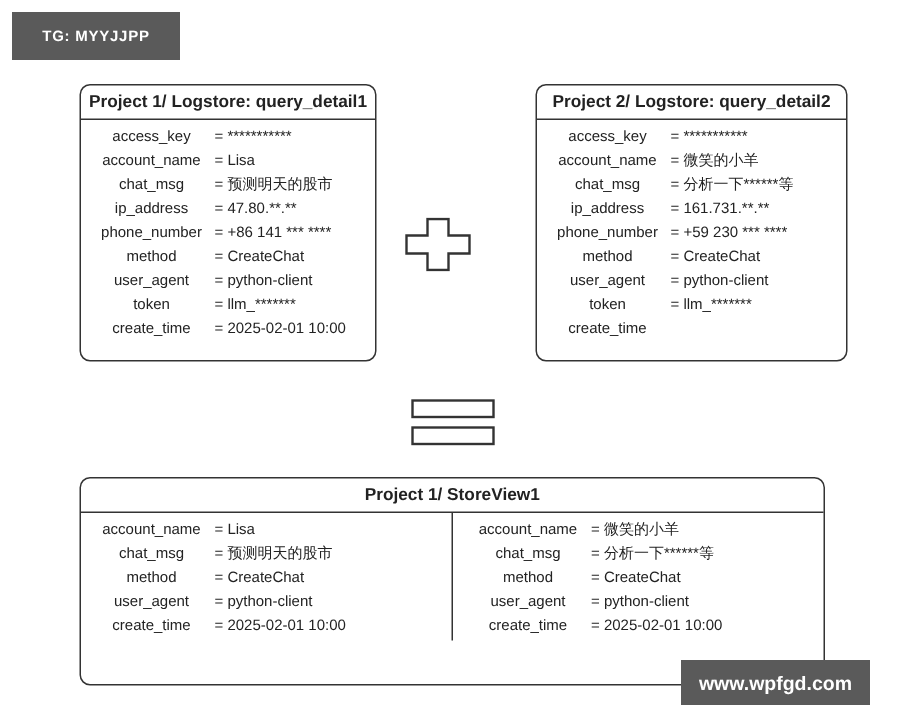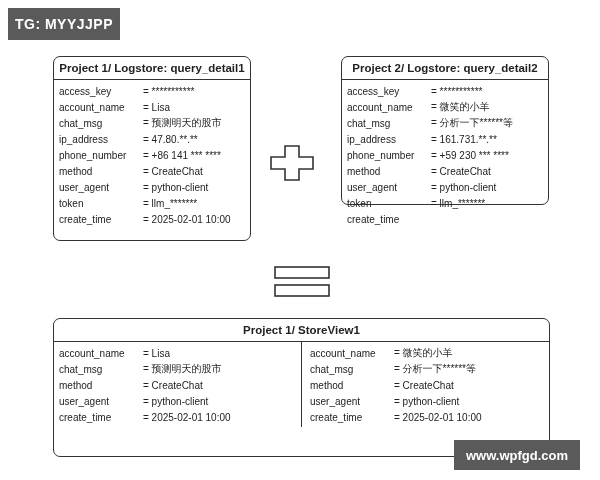--- a/index.html
+++ b/index.html
@@ -1,30 +1,30 @@
 <!DOCTYPE html>
 <html><head>
 <meta charset="utf-8">
 <style>
   html, body { margin:0; padding:0; }
   body { width:600px; height:480px; background:#ffffff; position:relative; overflow:hidden;
          font-family:"Liberation Sans","DejaVu Sans",sans-serif; color:#222; }
   .tag { position:absolute; left:8px; top:8px; width:112px; height:32px; background:#5a5a5a; color:#fff;
-         font-size:14px; font-weight:bold; letter-spacing:0.5px; display:flex; align-items:center; justify-content:center; }
+         font-size:10px; font-weight:bold; letter-spacing:0.5px; display:flex; align-items:center; justify-content:center; }
   .wm { position:absolute; left:454px; top:440px; width:126px; height:30px; background:#5a5a5a; color:#fff;
         font-size:13px; font-weight:bold; display:flex; align-items:center; justify-content:center; }
-  .box { position:absolute; border:1.5px solid #333; border-radius:7px; background:#fff; box-sizing:border-box; }
+  .box { position:absolute; border:1.5px solid #333; border-radius:7px; background:#fff; box-sizing:border-box;text-align:center; }
   .box .hdr { height:22px; border-bottom:1.2px solid #333; font-weight:bold; font-size:11.5px;
               display:flex; align-items:center; justify-content:center; }
   .rows { padding:3px 0 0 5px; }
   .row { height:16px; font-size:10px; display:flex; align-items:center; white-space:nowrap; }
   .row .k { width:84px; display:inline-block; }
   .row .v { display:inline-block; }
   #box1 { left:53px; top:56px; width:198px; height:185px; }
-  #box2 { left:341px; top:56px; width:208px; height:149px; }
+  #box2 { left:357px; top:56px; width:208px; height:185px; }
   #box3 { left:53px; top:318px; width:497px; height:139px; }
   #box3 .cols { display:flex; height:85px; }
   #box3 .col { flex:1; padding:3px 0 0 5px; box-sizing:border-box; }
   #box3 .col.left { border-right:1.2px solid #333; width:248px; flex:none; }
   #box3 .col.right { padding-left:8px; }
   .plus { position:absolute; left:270px; top:145px; width:44px; height:36px; }
   .eq { position:absolute; left:274px; top:266px; width:56px; height:32px; }
 </style>
 </head>
 <body>

